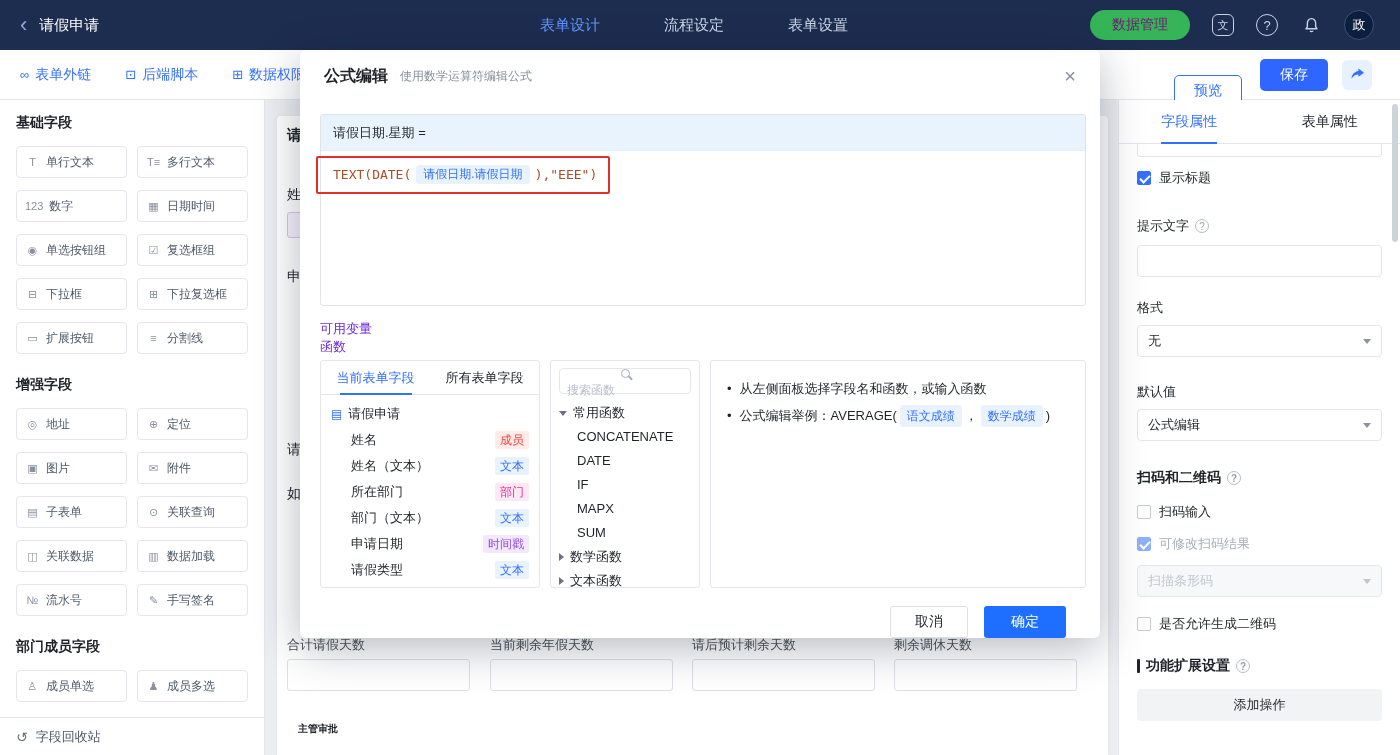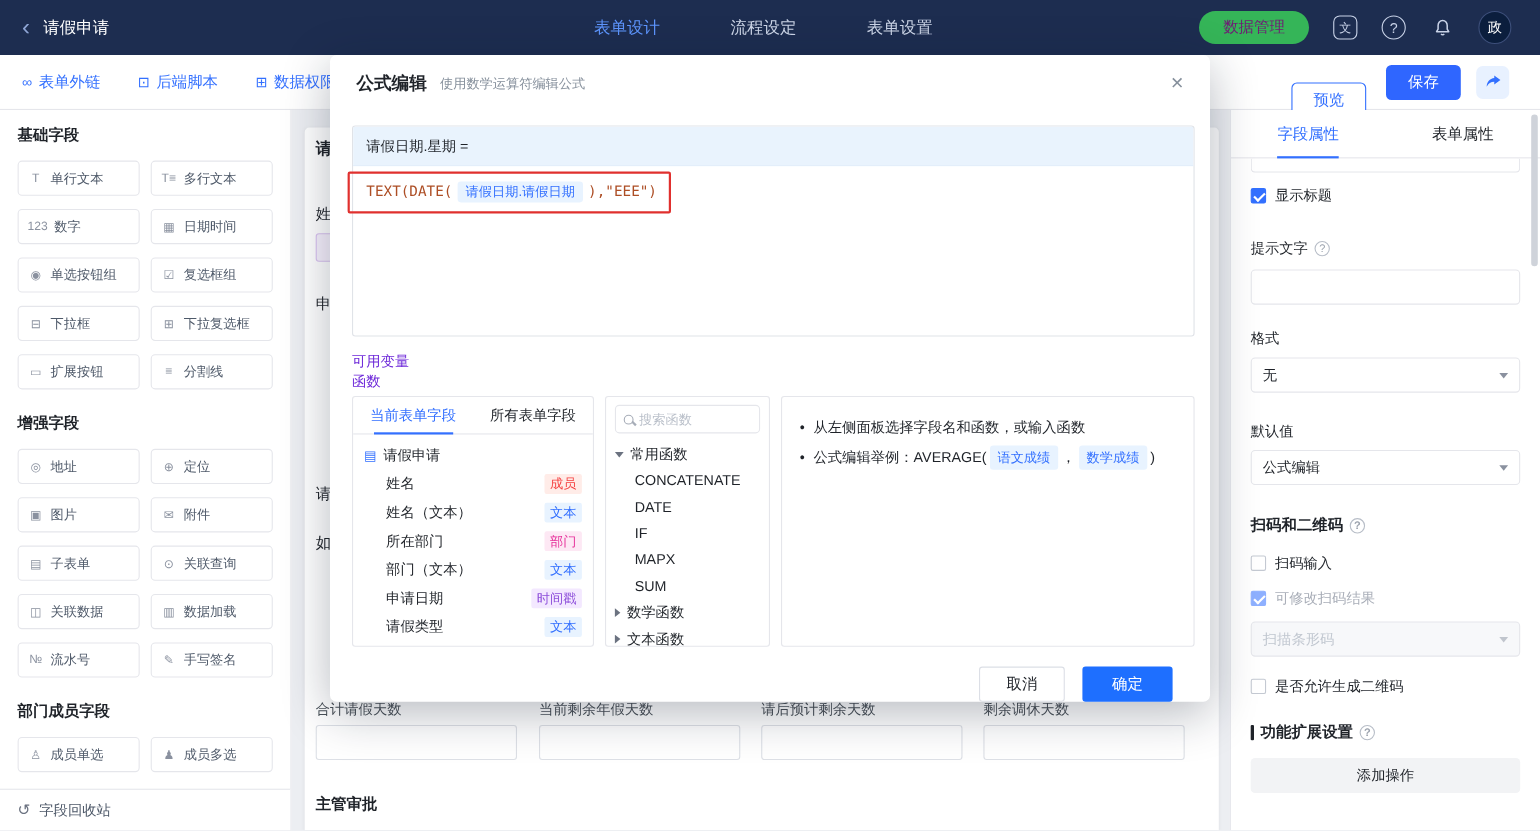--- a/index.html
+++ b/index.html
@@ -43,21 +43,21 @@
 
   
   .canvas { position:absolute; top:100px; left:265px; width:853px; height:655px; background:#eceef2; z-index:0; }
   .form-card { position:absolute; left:12px; top:16px; right:10px; bottom:0; background:#fff; border-radius:4px 4px 0 0; box-shadow:0 1px 4px rgba(0,0,0,.05); }
   .pchar { position:absolute; left:22px; font-size:14px; color:#1f2329; }
   .pchar.title { font-weight:bold; font-size:15px; }
   .pbox { position:absolute; left:22px; top:112px; width:18px; height:26px; background:#f7f1fd; border:1px solid #d9c2f0; border-radius:3px; }
   .bf { position:absolute; width:183px; }
   .bf .bf-label { font-size:13px; color:#4a5158; height:18px; overflow:hidden; white-space:nowrap; }
   .bf .bf-input { margin-top:5px; height:32px; border:1px solid #dde0e6; border-radius:3px; background:#fff; }
-  .approval { position:absolute; left:22px; top:622px; font-size:14px; font-weight:bold; color:#1f2329; }
+  .approval { position:absolute; left:33px; top:622px; font-size:10px; font-weight:bold; color:#1f2329; }
 
   
   .panel { position:absolute; top:100px; right:0; width:282px; height:655px; background:#fff; border-left:1px solid #e5e6eb; z-index:1; overflow:hidden; }
   .ptabs { height:44px; display:flex; border-bottom:1px solid #e5e6eb; font-size:14px; }
   .ptab { flex:1; display:flex; align-items:center; justify-content:center; color:#1f2329; position:relative; }
   .ptab.active { color:#3370ff; }
   .ptab.active::after { content:""; position:absolute; bottom:-1px; left:50%; margin-left:-28px; width:56px; height:2px; background:#3370ff; }
   .pcontent { padding:0 18px; position:relative; }
   .cut-input { height:13px; border:1px solid #e5e6eb; border-top:0; border-radius:0 0 4px 4px; }
   .crow { display:flex; align-items:center; gap:8px; font-size:13px; color:#1f2329; }
@@ -99,21 +99,21 @@
   .vtabs { display:flex; height:34px; border-bottom:1px solid #e5e6eb; font-size:13px; }
   .vtab { flex:1; display:flex; align-items:center; justify-content:center; color:#1f2329; position:relative; }
   .vtab.active { color:#3370ff; }
   .vtab.active::after { content:""; position:absolute; bottom:-1px; left:50%; margin-left:-36px; width:72px; height:2px; background:#3370ff; }
   .vtree { padding:6px 10px; font-size:13px; }
   .vform { display:flex; align-items:center; gap:6px; height:26px; }
   .vdoc { color:#3370ff; font-size:12px; }
   .vitem { display:flex; align-items:center; height:26px; padding-left:20px; }
   .vtag { margin-left:auto; font-size:12px; height:18px; line-height:18px; padding:0 5px; border-radius:2px; }
   .funcs { width:150px; flex:none; }
-  .fsearch { margin:7px 8px 5px; height:26px; border:1px solid #e5e6eb; border-radius:4px; display:flex; align-items:center; gap:5px; padding:0 7px; }
+  .fsearch { margin:7px 8px 5px; height:26px; border:1px solid #e5e6eb; border-radius:4px; display:flex; align-items:center; gap:5px; padding:0 7px;flex-direction:column; }
   .fsearch input { border:0; outline:0; width:100%; font-size:12px; background:transparent; color:#1f2329; }
   .fsearch input::placeholder { color:#b9bfc9; }
   .mag { width:9px; height:9px; border:1.5px solid #a7adb8; border-radius:50%; position:relative; flex:none; }
   .mag::after { content:""; position:absolute; width:5px; height:1.5px; background:#a7adb8; transform:rotate(45deg); right:-4px; bottom:-1px; }
   .ftree { padding:2px 8px; font-size:13px; }
   .fgroup { display:flex; align-items:center; gap:6px; height:24px; color:#1f2329; }
   .cv-down { width:0; height:0; border-left:4px solid transparent; border-right:4px solid transparent; border-top:5px solid #6b7280; }
   .cv-right { width:0; height:0; border-top:4px solid transparent; border-bottom:4px solid transparent; border-left:5px solid #6b7280; }
   .fitem { height:24px; line-height:24px; padding-left:18px; color:#1f2329; }
   .hpane { flex:1; padding:12px 16px; font-size:13px; color:#1f2329; }

